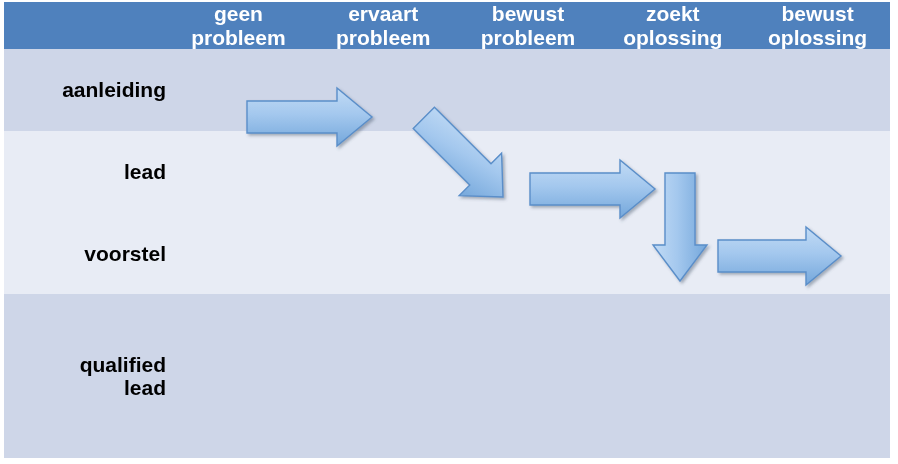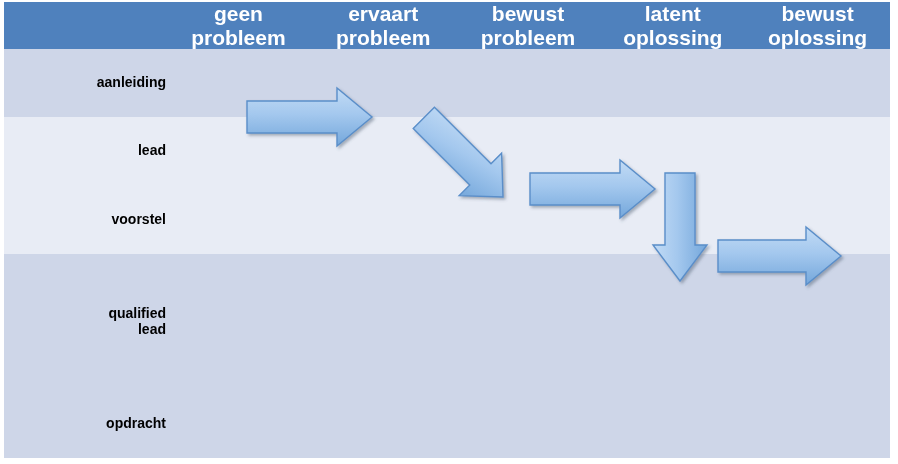--- a/index.html
+++ b/index.html
@@ -56,21 +56,21 @@
     border-right: 4px solid #ffffff;
     border-bottom: 3px solid #ffffff;
     padding: 0 4px;
   }
   .col-head.last { border-right: 0; }
 
   .row-head {
     background: inherit;
     color: #000000;
     font-weight: bold;
-    font-size: 14px;
+    font-size: 21px;
     line-height: 1.12;
     text-align: right;
     padding-right: 11px;
     border-right: 4px solid #ffffff;
   }
 
   .body-row.dark    td { background: #ced6e8; }
   .body-row.light   td { background: #e8ecf5; }
   .body-row td { border-bottom: 3px solid #ffffff; }
   .body-row.last td { border-bottom: 0; }
@@ -110,21 +110,21 @@
           <div>ervaart</div>
           <div>probleem</div>
         </th>
 
         <th class="col-head">
           <div>bewust</div>
           <div>probleem</div>
         </th>
 
         <th class="col-head">
-          <div>latent</div>
+          <div>zoekt</div>
           <div>oplossing</div>
         </th>
 
         <th class="col-head last">
           <div>bewust</div>
           <div>oplossing</div>
         </th>
       </tr>
     </thead>
 
@@ -168,30 +168,20 @@
           <div>qualified</div>
           <div>lead</div>
         </td>
         <td class="cell"></td>
         <td class="cell"></td>
         <td class="cell"></td>
         <td class="cell"></td>
         <td class="cell last"></td>
       </tr>
 
-      <tr class="body-row dark last">
-        <td class="row-head">
-          <div>opdracht</div>
-        </td>
-        <td class="cell"></td>
-        <td class="cell"></td>
-        <td class="cell"></td>
-        <td class="cell"></td>
-        <td class="cell last"></td>
-      </tr>
 
     </tbody>
   </table>
 
   <svg id="arrow-layer" viewBox="0 0 898 464" width="898" height="464">
     <defs>
       <linearGradient id="agH" x1="0" y1="0" x2="0" y2="1">
         <stop offset="0" stop-color="#c2dbf5"></stop>
         <stop offset="0.45" stop-color="#a4c8ee"></stop>
         <stop offset="1" stop-color="#74a7db"></stop>

